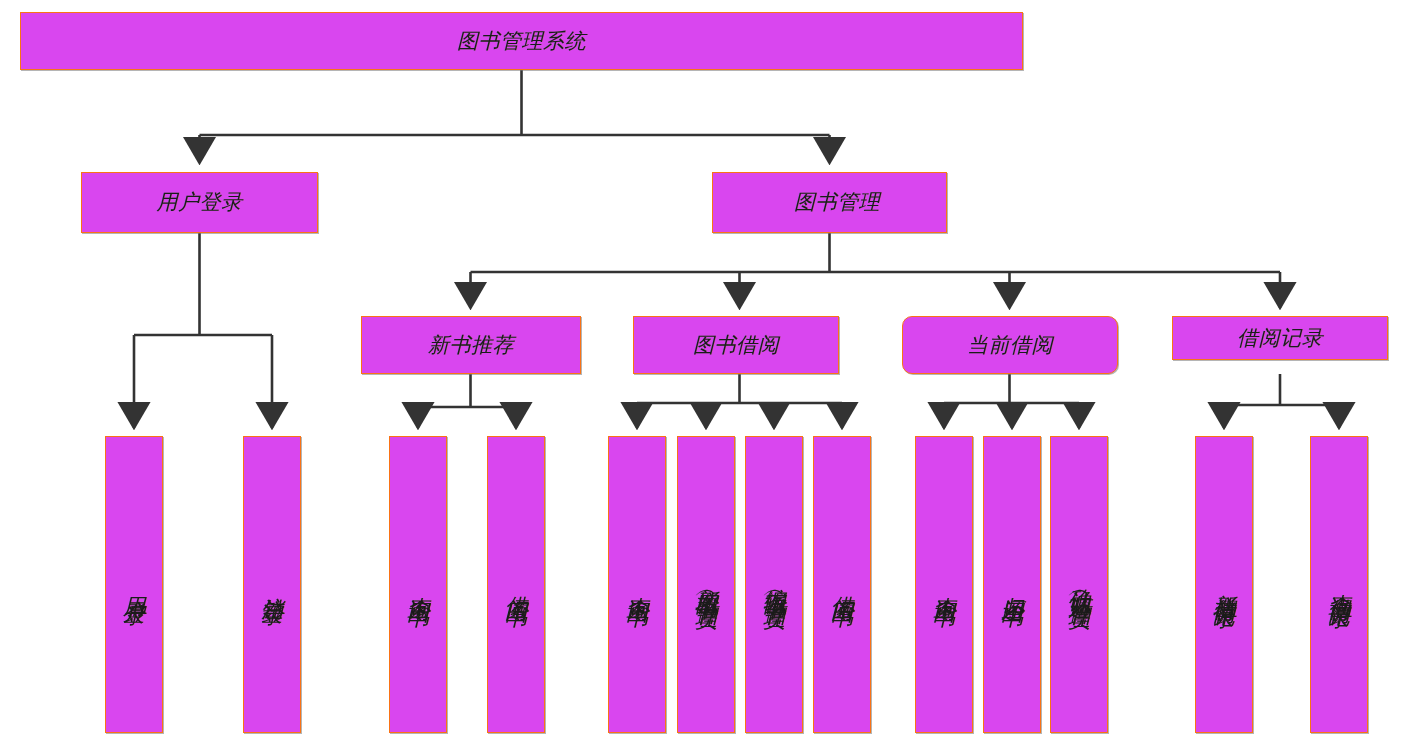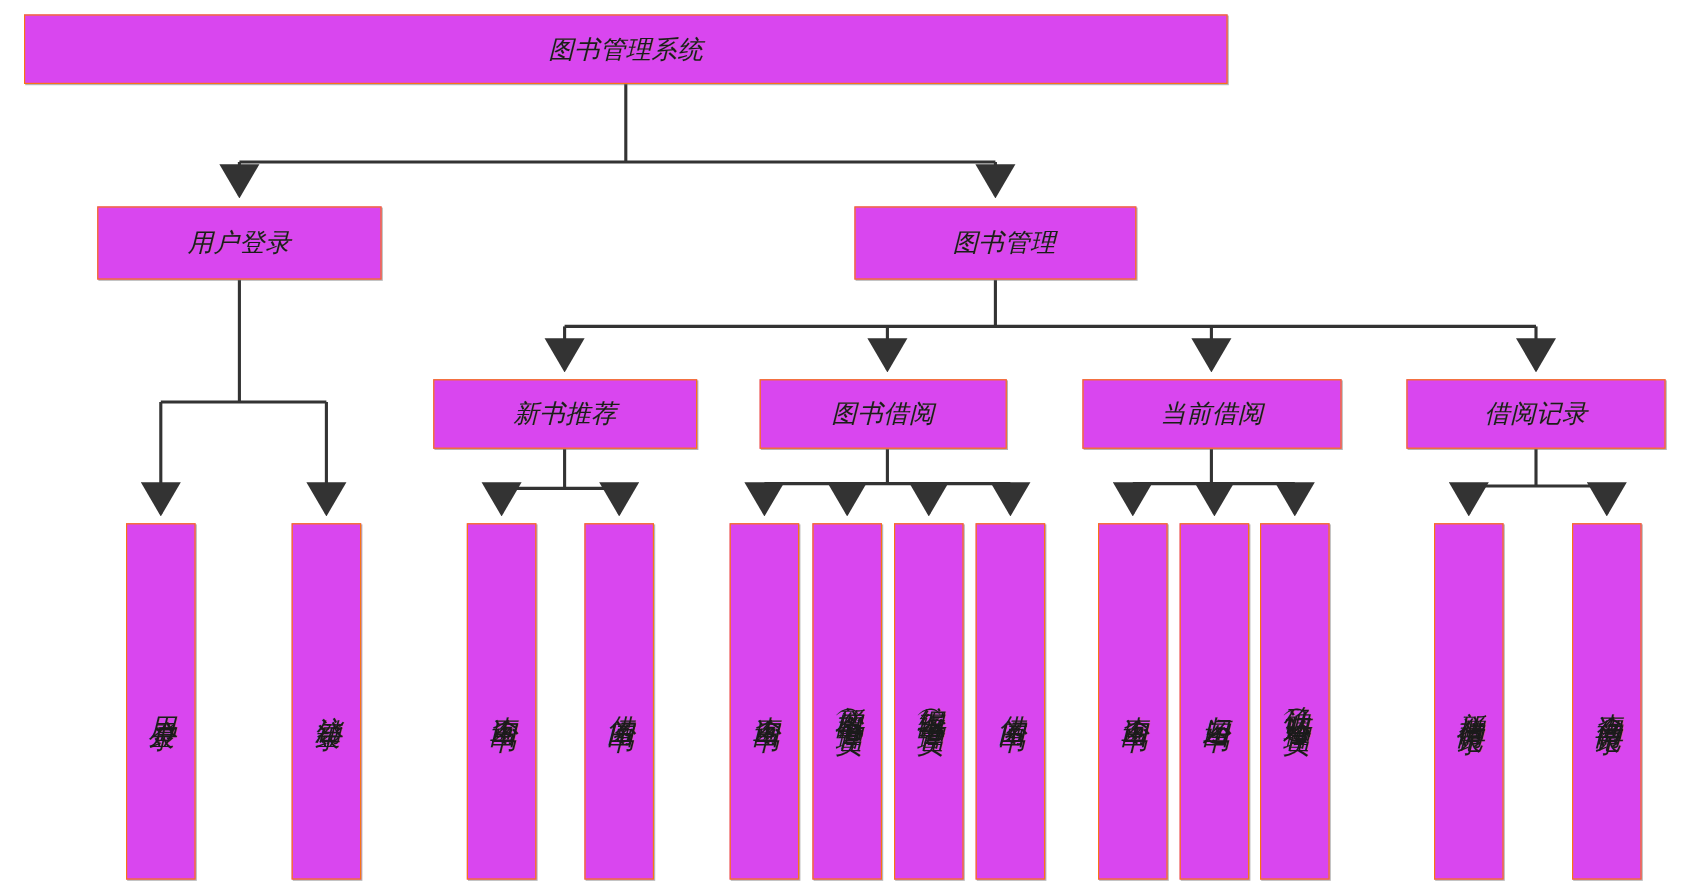--- a/index.html
+++ b/index.html
@@ -131,24 +131,24 @@
   <div class="node horiz" style="left:712px; top:172px; width:235px; height:61px;padding-left:15px;">
     <span class="label">图书管理</span>
   </div>
 
   <div class="node horiz" style="left:361px; top:316px; width:220px; height:58px;">
     <span class="label">新书推荐</span>
   </div>
   <div class="node horiz" style="left:633px; top:316px; width:206px; height:58px;">
     <span class="label">图书借阅</span>
   </div>
-  <div class="node horiz" style="left:902px; top:316px; width:216px; height:58px;">
+  <div class="node horiz" style="left:902px; top:316px; width:216px; height:58px;border-radius:10px;">
     <span class="label">当前借阅</span>
   </div>
-  <div class="node horiz" style="left:1172px; top:316px; width:216px; height:58px;">
+  <div class="node horiz" style="left:1172px; top:316px; width:216px; height:44px;">
     <span class="label">借阅记录</span>
   </div>
 
   <div class="node vert" style="left:105px; top:436px; width:58px; height:297px;">
     <span class="label">用户登录</span>
   </div>
   <div class="node vert" style="left:243px; top:436px; width:58px; height:297px;">
     <span class="label">注销登录</span>
   </div>
   <div class="node vert" style="left:389px; top:436px; width:58px; height:297px;">

